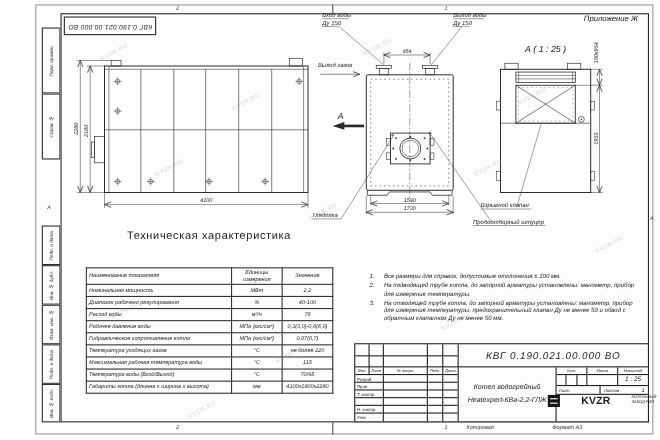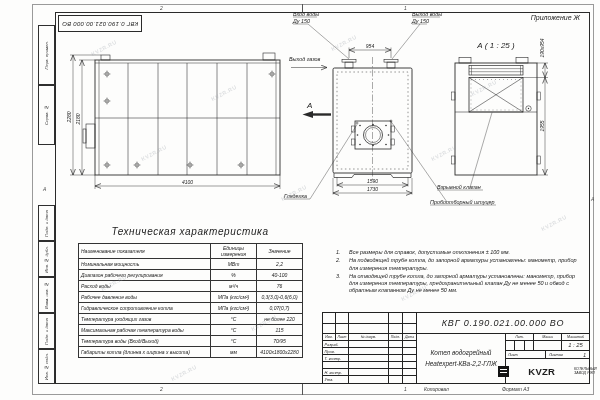--- a/index.html
+++ b/index.html
@@ -9,21 +9,21 @@
   .frame { position:absolute; left:55px; top:12px; width:535px; height:372px; border:1.4px solid #2a2a2a; }
   .fold-tick { position:absolute; width:1px; background:#555; }
   .zone { position:absolute; font-size:5px; font-style:italic; color:#444; }
 
   .margin-cell { position:absolute; left:38px; width:17px; border:0.8px solid #2f2f2f; display:flex; align-items:center; justify-content:center; background:#fdfdfc; }
   .margin-cell span { writing-mode:vertical-rl; transform:rotate(180deg); font-size:4.3px; font-style:italic; white-space:nowrap; color:#333; }
 
   .doc-box { position:absolute; left:58px; top:15px; width:84px; height:17px; border:1px solid #2a2a2a; display:flex; align-items:center; justify-content:center; }
   .doc-box span { transform:rotate(180deg); font-size:6px; font-style:italic; letter-spacing:.3px; white-space:nowrap; }
 
-  .spec-title { position:absolute; left:78px; top:226px; width:224px; text-align:center; font-size:10px; font-style:italic; letter-spacing:.6px; color:#222; }
+  .spec-title { position:absolute; left:78px; top:209px; width:224px; text-align:center; font-size:10px; letter-spacing:.6px; color:#222; }
   .spec-table { position:absolute; left:78px; top:243px; border-collapse:collapse; }
   .spec-table td, .spec-table th { border:0.8px solid #333; font-style:italic; font-weight:normal; font-size:5px; color:#222; padding:0 2px; }
   .spec-table th { height:15px; text-align:center; }
   .spec-table td { height:11px; }
   .spec-table .c-name { width:132px; text-align:left; }
   .spec-table .c-unit { width:46px; text-align:center; }
   .spec-table .c-val  { width:46px; text-align:center; }
 
   .notes { position:absolute; left:336px; top:249px; width:248px; }
   .note { display:flex; font-size:5.5px; font-style:italic; line-height:1.32; color:#222; margin-bottom:1px; }
@@ -45,21 +45,21 @@
   .tbr-col { flex:1; display:flex; flex-direction:column; border-right:0.7px solid #222; }
   .tbr-col:last-child { border-right:none; }
   .tbr-col .hd { height:6.5px; border-bottom:0.7px solid #222; font-size:3.6px; font-style:italic; text-align:center; line-height:6.5px; }
   .tbr-col .vl { flex:1; display:flex; align-items:center; justify-content:center; font-size:5.8px; font-style:italic; }
   .lit-sub { flex:1; height:100%; border-right:0.5px solid #222; }
   .lit-sub:last-child { border-right:none; }
   .tbr-mid { height:8px; border-bottom:0.8px solid #222; display:flex; font-style:italic; }
   .tbr-mid .m1 { width:40px; border-right:0.7px solid #222; font-size:3.8px; padding-left:2px; line-height:8px; }
   .tbr-mid .m2 { flex:1; display:flex; align-items:center; font-size:3.8px; padding:0 3px; }
   .tbr-mid .m2 b { margin-left:auto; font-size:5px; font-weight:normal; }
-  .tbr-logo { flex:1; display:flex; align-items:center; justify-content:center; gap:19px; }
+  .tbr-logo { flex:1; display:flex; align-items:flex-start; justify-content:center; gap:19px; }
   .logo-mark { width:11px; height:11px; background:#141414; position:relative; flex:none; }
   .logo-mark::before, .logo-mark::after { content:""; position:absolute; left:2px; right:2px; height:1.3px; background:#fdfdfc; }
   .logo-mark::before { top:3px; } .logo-mark::after { top:6.5px; }
   .logo-txt { font-size:9.5px; font-weight:bold; letter-spacing:.2px; }
   .org-txt { font-size:3.6px; font-style:italic; line-height:1.25; white-space:nowrap; }
 
   .bottom-lbl { position:absolute; font-size:5px; font-style:italic; color:#333; }
 
   svg.drawing { position:absolute; left:0; top:0; pointer-events:none; }
   svg text { font-family:"Liberation Sans", sans-serif; font-style:italic; fill:#1c1c1c; }

